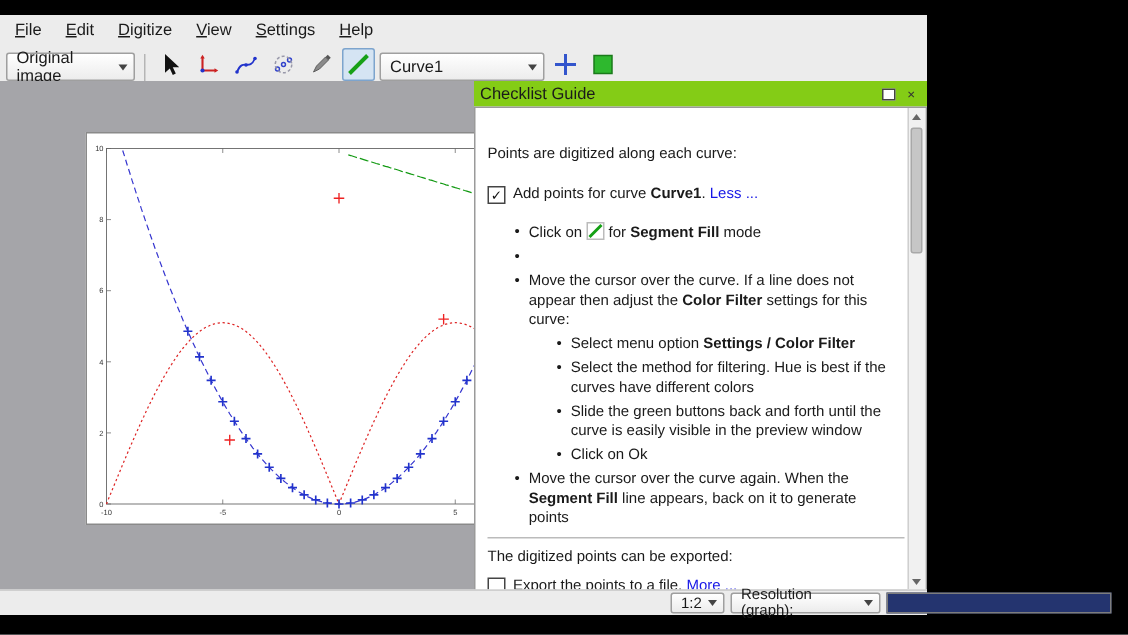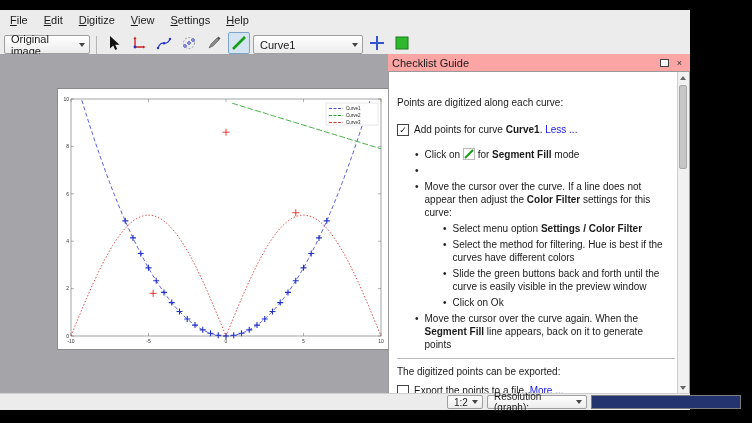--- a/index.html
+++ b/index.html
@@ -1,18 +1,18 @@
 <!DOCTYPE html>
 <html><head>
 <meta charset="utf-8">
 <style>
   html,body{margin:0;padding:0;}
   body{width:752px;height:423px;background:#000;position:relative;overflow:hidden;
        font-family:"Liberation Sans","DejaVu Sans",sans-serif;}
-  .window{position:absolute;left:0;top:10px;width:690px;height:400px;background:#ececec;font-size:11px;color:#1a1a1a;}
+  .window{position:absolute;left:0;top:10px;width:618px;height:400px;background:#ececec;font-size:11px;color:#1a1a1a;}
 
   
   .menubar{height:19px;display:flex;align-items:center;padding-left:2px;background:#ececec;}
   .menu-item{display:inline-block;padding:2px 8px;cursor:default;}
   .menu-item::first-letter{text-decoration:underline;}
 
   
   .toolbar{height:25px;display:flex;align-items:flex-end;gap:3px;padding-left:4px;border-bottom:1px solid #c9c9c9;}
   .combo{position:relative;height:19px;background:linear-gradient(#ffffff,#ececec);border:1px solid #9f9f9f;
          border-radius:2px;display:flex;align-items:center;padding:0 16px 0 6px;box-sizing:border-box;cursor:default;}
@@ -23,21 +23,21 @@
         display:flex;align-items:center;justify-content:center;}
   .tool.selected{background:#d5e4f3;border:1px solid #7da4cd;border-radius:2px;}
   .curve-combo{width:110px;}
   .bg-combo{width:86px;}
 
   
   .main{position:absolute;top:44px;left:0;right:0;bottom:16px;background:#a5a5a9;overflow:hidden;}
   .graph-canvas{position:absolute;left:57px;top:34px;width:333px;height:260px;background:#fff;border:1px solid #8a8a8a;}
 
   
-  .dock{position:absolute;right:0;top:0;width:302px;height:100%;background:#fca5a5;box-sizing:border-box;}
+  .dock{position:absolute;right:0;top:0;width:302px;height:100%;background:#84cc16;box-sizing:border-box;}
   .dock-titlebar{height:17px;display:flex;align-items:center;padding:0 4px;}
   .dock-title{flex:1;}
   .dock-btn{width:13px;height:13px;display:flex;align-items:center;justify-content:center;font-size:9px;color:#333;margin-left:2px;}
   .float-glyph{width:7px;height:6px;border:1px solid #444;background:#fff;}
   .dock-content{position:absolute;left:0;top:17px;right:0;bottom:0;background:#fff;border:1px solid #9a9a9a;
                 overflow:hidden;font-size:10px;line-height:13px;box-sizing:border-box;}
   .cl-scroll{position:absolute;left:0;top:0;right:11px;bottom:0;padding:24px 6px 0 8px;}
   .cl-intro{margin:0 0 14px 0;}
   .cl-row{display:flex;gap:5px;margin:0 0 12px 0;align-items:flex-start;}
   .cb{flex:0 0 auto;width:10px;height:10px;border:1px solid #444;background:#fff;margin-top:1px;

